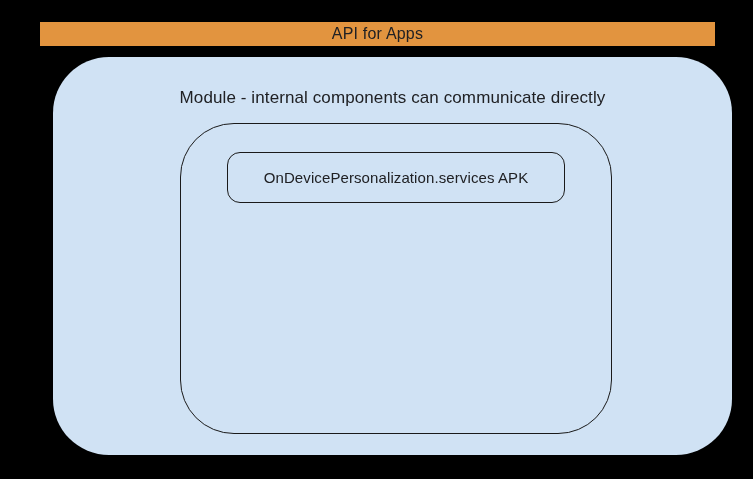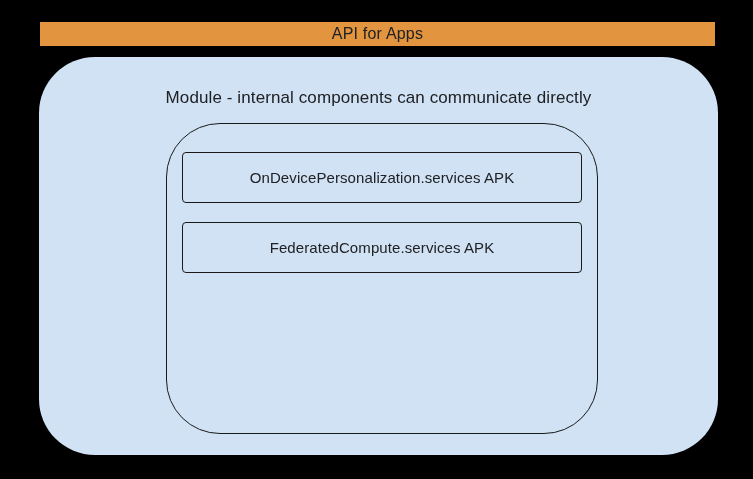--- a/index.html
+++ b/index.html
@@ -27,21 +27,21 @@
     left: 40px; top: 22px;
     width: 675px; height: 24px;
     background: var(--banner-bg);
     display: flex; align-items: center; justify-content: center;
     color: var(--text);
     font-size: 16px;
     letter-spacing: 0.2px;
   }
   .module {
     position: absolute;
-    left: 39px; top: 57px;
+    left: 53px; top: 57px;
     width: 679px; height: 398px;
     background: var(--module-bg);
     border-radius: 56px;
   }
   .module-title {
     position: absolute;
     left: 0; right: 0;
     top: 31px;
     text-align: center;
     color: var(--text);
@@ -54,23 +54,23 @@
     width: 432px; height: 311px;
     border: 1.5px solid var(--outline);
     border-radius: 54px;
     display: flex;
     flex-direction: column;
     align-items: center;
     padding-top: 28px;
     gap: 19px;
   }
   .component-box {
-    width: 400px; height: 51px;
+    width: 338px; height: 51px;
     border: 1.5px solid var(--outline);
-    border-radius: 4px;
+    border-radius: 13px;
     display: flex; align-items: center; justify-content: center;
     color: var(--text);
     font-size: 15px;
     letter-spacing: 0.1px;
     background: transparent;
     flex: 0 0 auto;
   }
 </style>
 </head>
 <body>
@@ -81,19 +81,16 @@
     <span>API for Apps</span>
   </div>
 
   <div class="module">
     <div class="module-title">Module - internal components can communicate directly</div>
 
     <div class="inner-group">
       <div class="component-box">
         <span>OnDevicePersonalization.services APK</span>
       </div>
-      <div class="component-box">
-        <span>FederatedCompute.services APK</span>
-      </div>
     </div>
   </div>
 
 </div>
 
 </body></html>

